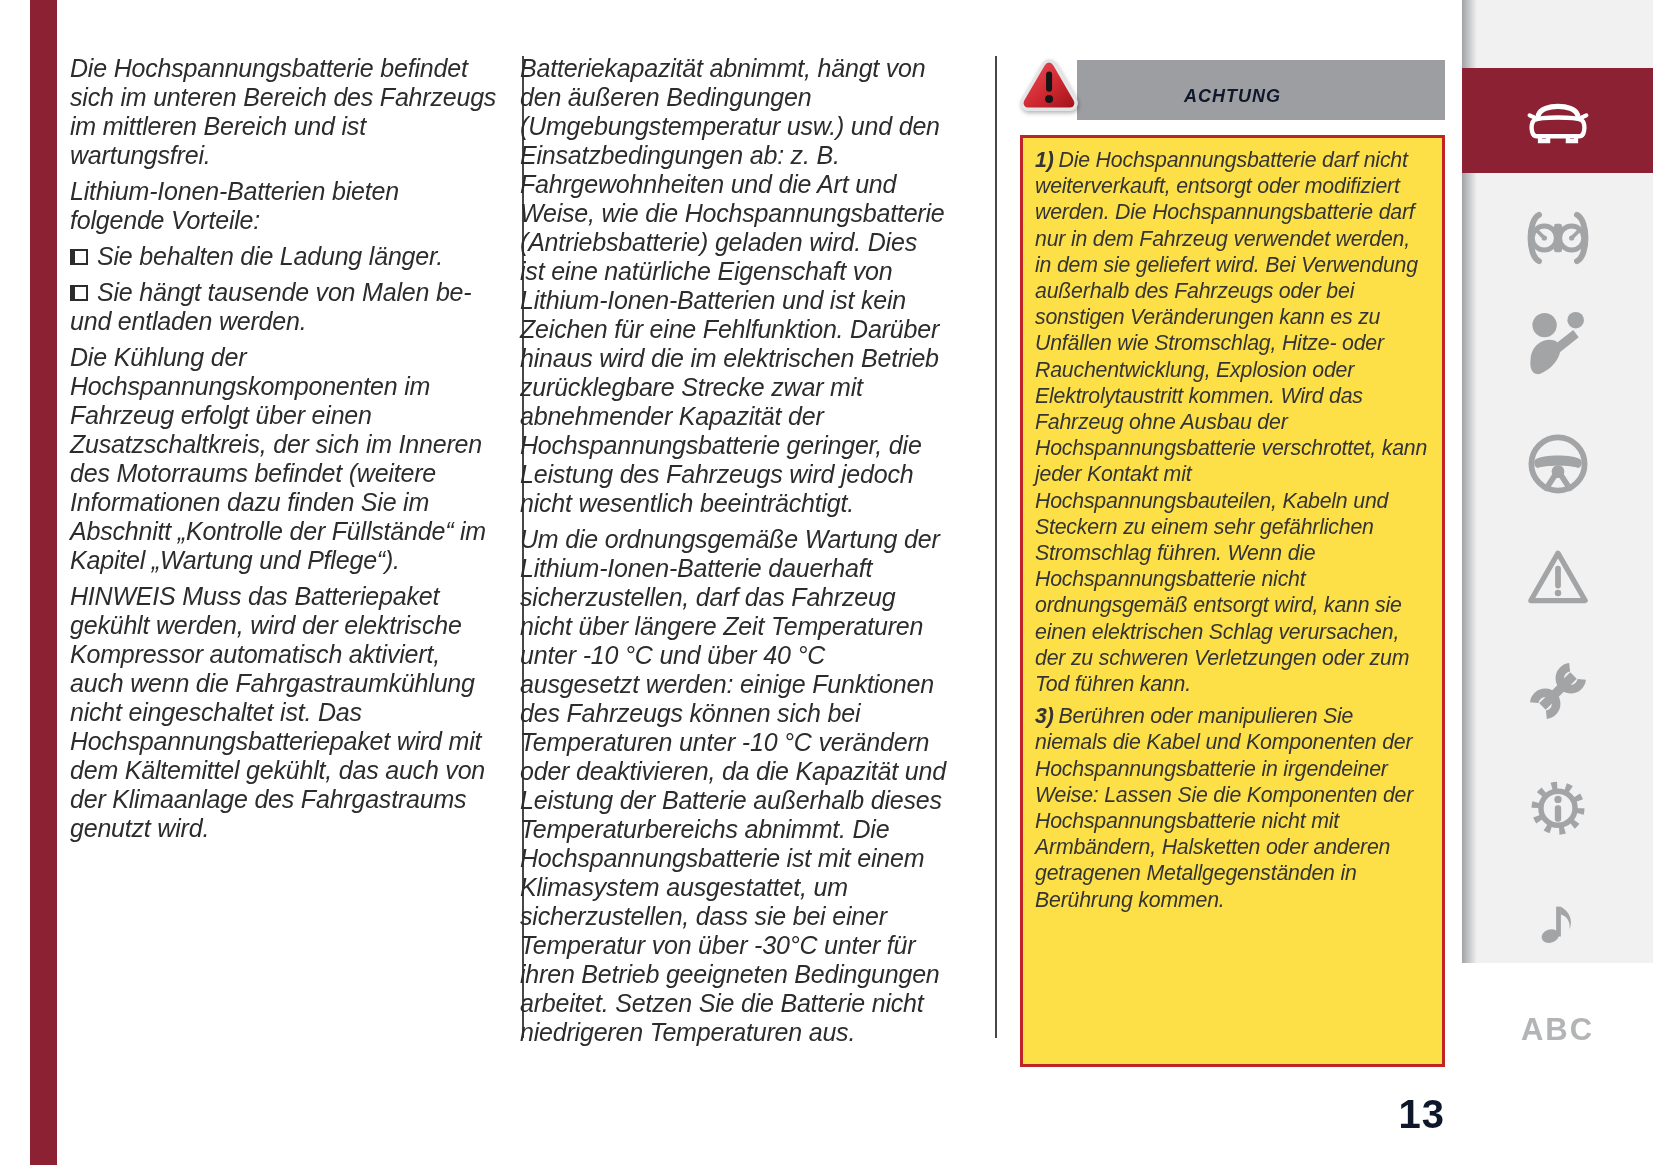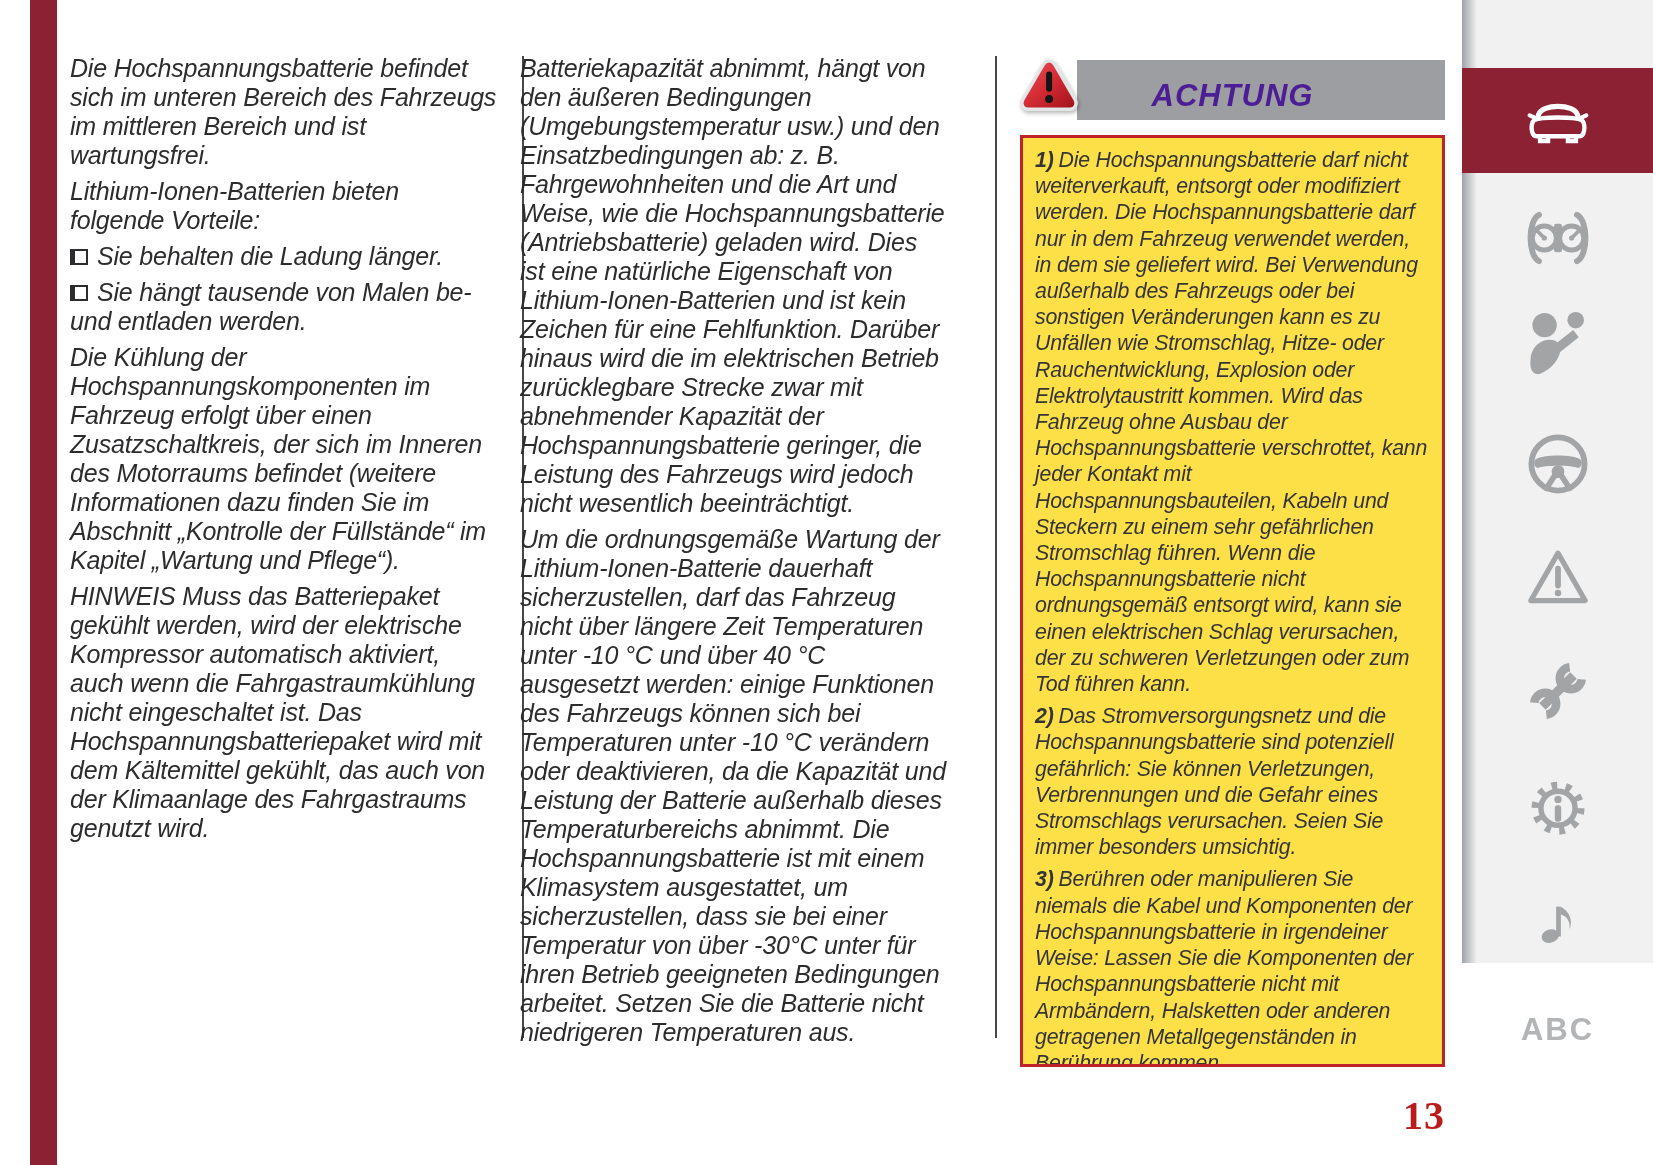--- a/index.html
+++ b/index.html
@@ -17,37 +17,37 @@
   .bullet-glyph{display:inline-block;width:11px;height:12px;border:2.5px solid #2c2c2e;border-left-width:5.5px;margin-right:9px;}
   .col-div{position:absolute;top:56px;width:2px;height:982px;background:#47474a;}
   #div1{left:522px;}
   #div2{left:995px;}
 
   
   #warnWrap{position:absolute;left:1020px;top:60px;width:425px;}
   .warn-header{position:relative;height:60px;}
   .warn-header-bar{position:absolute;left:57px;right:0;top:0;bottom:0;background:#9c9ea1;}
   .warn-title{position:absolute;left:0;right:0;top:0;height:72px;display:flex;align-items:center;justify-content:center;
-    color:#4c1d95;font-size:31px;font-weight:bold;font-style:italic;letter-spacing:1px;}
+    color:#0f172a;font-size:18px;font-weight:bold;font-style:italic;letter-spacing:1px;}
   .warn-tri{position:absolute;left:-2px;top:-3px;filter:drop-shadow(1px 2px 2px rgba(0,0,0,.3));}
   .warn-box{margin-top:15px;border:3px solid #bf2428;padding:9px 12px 10px;height:932px;box-sizing:border-box;overflow:hidden;background:#fde047;}
   .warn-p{margin:0 0 6px;font-size:21.3px;line-height:26.2px;font-style:italic;color:#343436;letter-spacing:-0.2px;}
   .warn-num{font-weight:bold;padding-right:5px;}
 
   
   #sidebar{position:absolute;left:1462px;top:0;width:191px;height:963px;background:#f1f1f2;}
   .page-shadow{position:absolute;left:0;top:0;width:15px;height:100%;
     background:linear-gradient(90deg,rgba(125,131,135,.7),rgba(125,131,135,0));}
   .side-tab{position:absolute;left:0;top:68px;width:191px;height:105px;background:#8d2134;
     display:flex;align-items:center;justify-content:center;color:#ffffff;cursor:pointer;}
   .side-icon{position:absolute;left:0;width:191px;display:flex;justify-content:center;color:#a2a4a6;cursor:pointer;}
   .abc{position:absolute;left:0;width:191px;text-align:center;color:#b2b4b6;font-weight:bold;font-size:31px;letter-spacing:2px;cursor:pointer;}
 
-  #pageNum{position:absolute;right:208px;top:1092px;font-size:40px;font-weight:800;color:#b91c1c;
-    font-family:Liberation Serif, serif;letter-spacing:1px;}
+  #pageNum{position:absolute;right:208px;top:1092px;font-size:40px;font-weight:800;color:#0f172a;
+    font-family:Liberation Sans, sans-serif;letter-spacing:1px;}
 </style>
 </head>
 <body>
 
 <svg width="0" height="0" style="position:absolute" aria-hidden="true">
   <defs>
     <symbol id="sym-car" viewBox="0 0 64 64">
       <path d="M13 26 C17 15 47 15 51 26" fill="none" stroke="currentColor" stroke-width="5" stroke-linecap="round"></path>
       <path d="M10 29 L4.5 26.5" fill="none" stroke="currentColor" stroke-width="4" stroke-linecap="round"></path>
       <path d="M54 29 L59.5 26.5" fill="none" stroke="currentColor" stroke-width="4" stroke-linecap="round"></path>
@@ -138,21 +138,20 @@
             </linearGradient>
           </defs>
           <path d="M32 4 C34.5 4 36.5 5.5 38 8 L59 44 C61.5 48.5 59 54 54 54 L10 54 C5 54 2.5 48.5 5 44 L26 8 C27.5 5.5 29.5 4 32 4 Z" fill="url(#triGrad)" stroke="#e4e5e6" stroke-width="3.5"></path>
           <rect x="29" y="15" width="6.2" height="21" rx="3.1" fill="#141414"></rect>
           <circle cx="32.1" cy="43.5" r="4.1" fill="#141414"></circle>
         </svg>
       </div>
     </div>
     <div class="warn-box" id="warn-items">
         <p class="warn-p"><span class="warn-num">1)</span><span>Die Hochspannungsbatterie darf nicht weiterverkauft, entsorgt oder modifiziert werden. Die Hochspannungsbatterie darf nur in dem Fahrzeug verwendet werden, in dem sie geliefert wird. Bei Verwendung außerhalb des Fahrzeugs oder bei sonstigen Veränderungen kann es zu Unfällen wie Stromschlag, Hitze- oder Rauchentwicklung, Explosion oder Elektrolytaustritt kommen. Wird das Fahrzeug ohne Ausbau der Hochspannungsbatterie verschrottet, kann jeder Kontakt mit Hochspannungsbauteilen, Kabeln und Steckern zu einem sehr gefährlichen Stromschlag führen. Wenn die Hochspannungsbatterie nicht ordnungsgemäß entsorgt wird, kann sie einen elektrischen Schlag verursachen, der zu schweren Verletzungen oder zum Tod führen kann.</span></p>
-        <p class="warn-p"><span class="warn-num">2)</span><span>Das Stromversorgungsnetz und die Hochspannungsbatterie sind potenziell gefährlich: Sie können Verletzungen, Verbrennungen und die Gefahr eines Stromschlags verursachen. Seien Sie immer besonders umsichtig.</span></p>
         <p class="warn-p"><span class="warn-num">3)</span><span>Berühren oder manipulieren Sie niemals die Kabel und Komponenten der Hochspannungsbatterie in irgendeiner Weise: Lassen Sie die Komponenten der Hochspannungsbatterie nicht mit Armbändern, Halsketten oder anderen getragenen Metallgegenständen in Berührung kommen.</span></p>
       </div>
   </div>
 
   <div id="sidebar">
     <div class="page-shadow"></div>
   <div class="side-tab" style="top: 68px;">
         <svg width="66" height="66" viewBox="0 0 64 64">
           <use href="#sym-car"></use>
         </svg>

